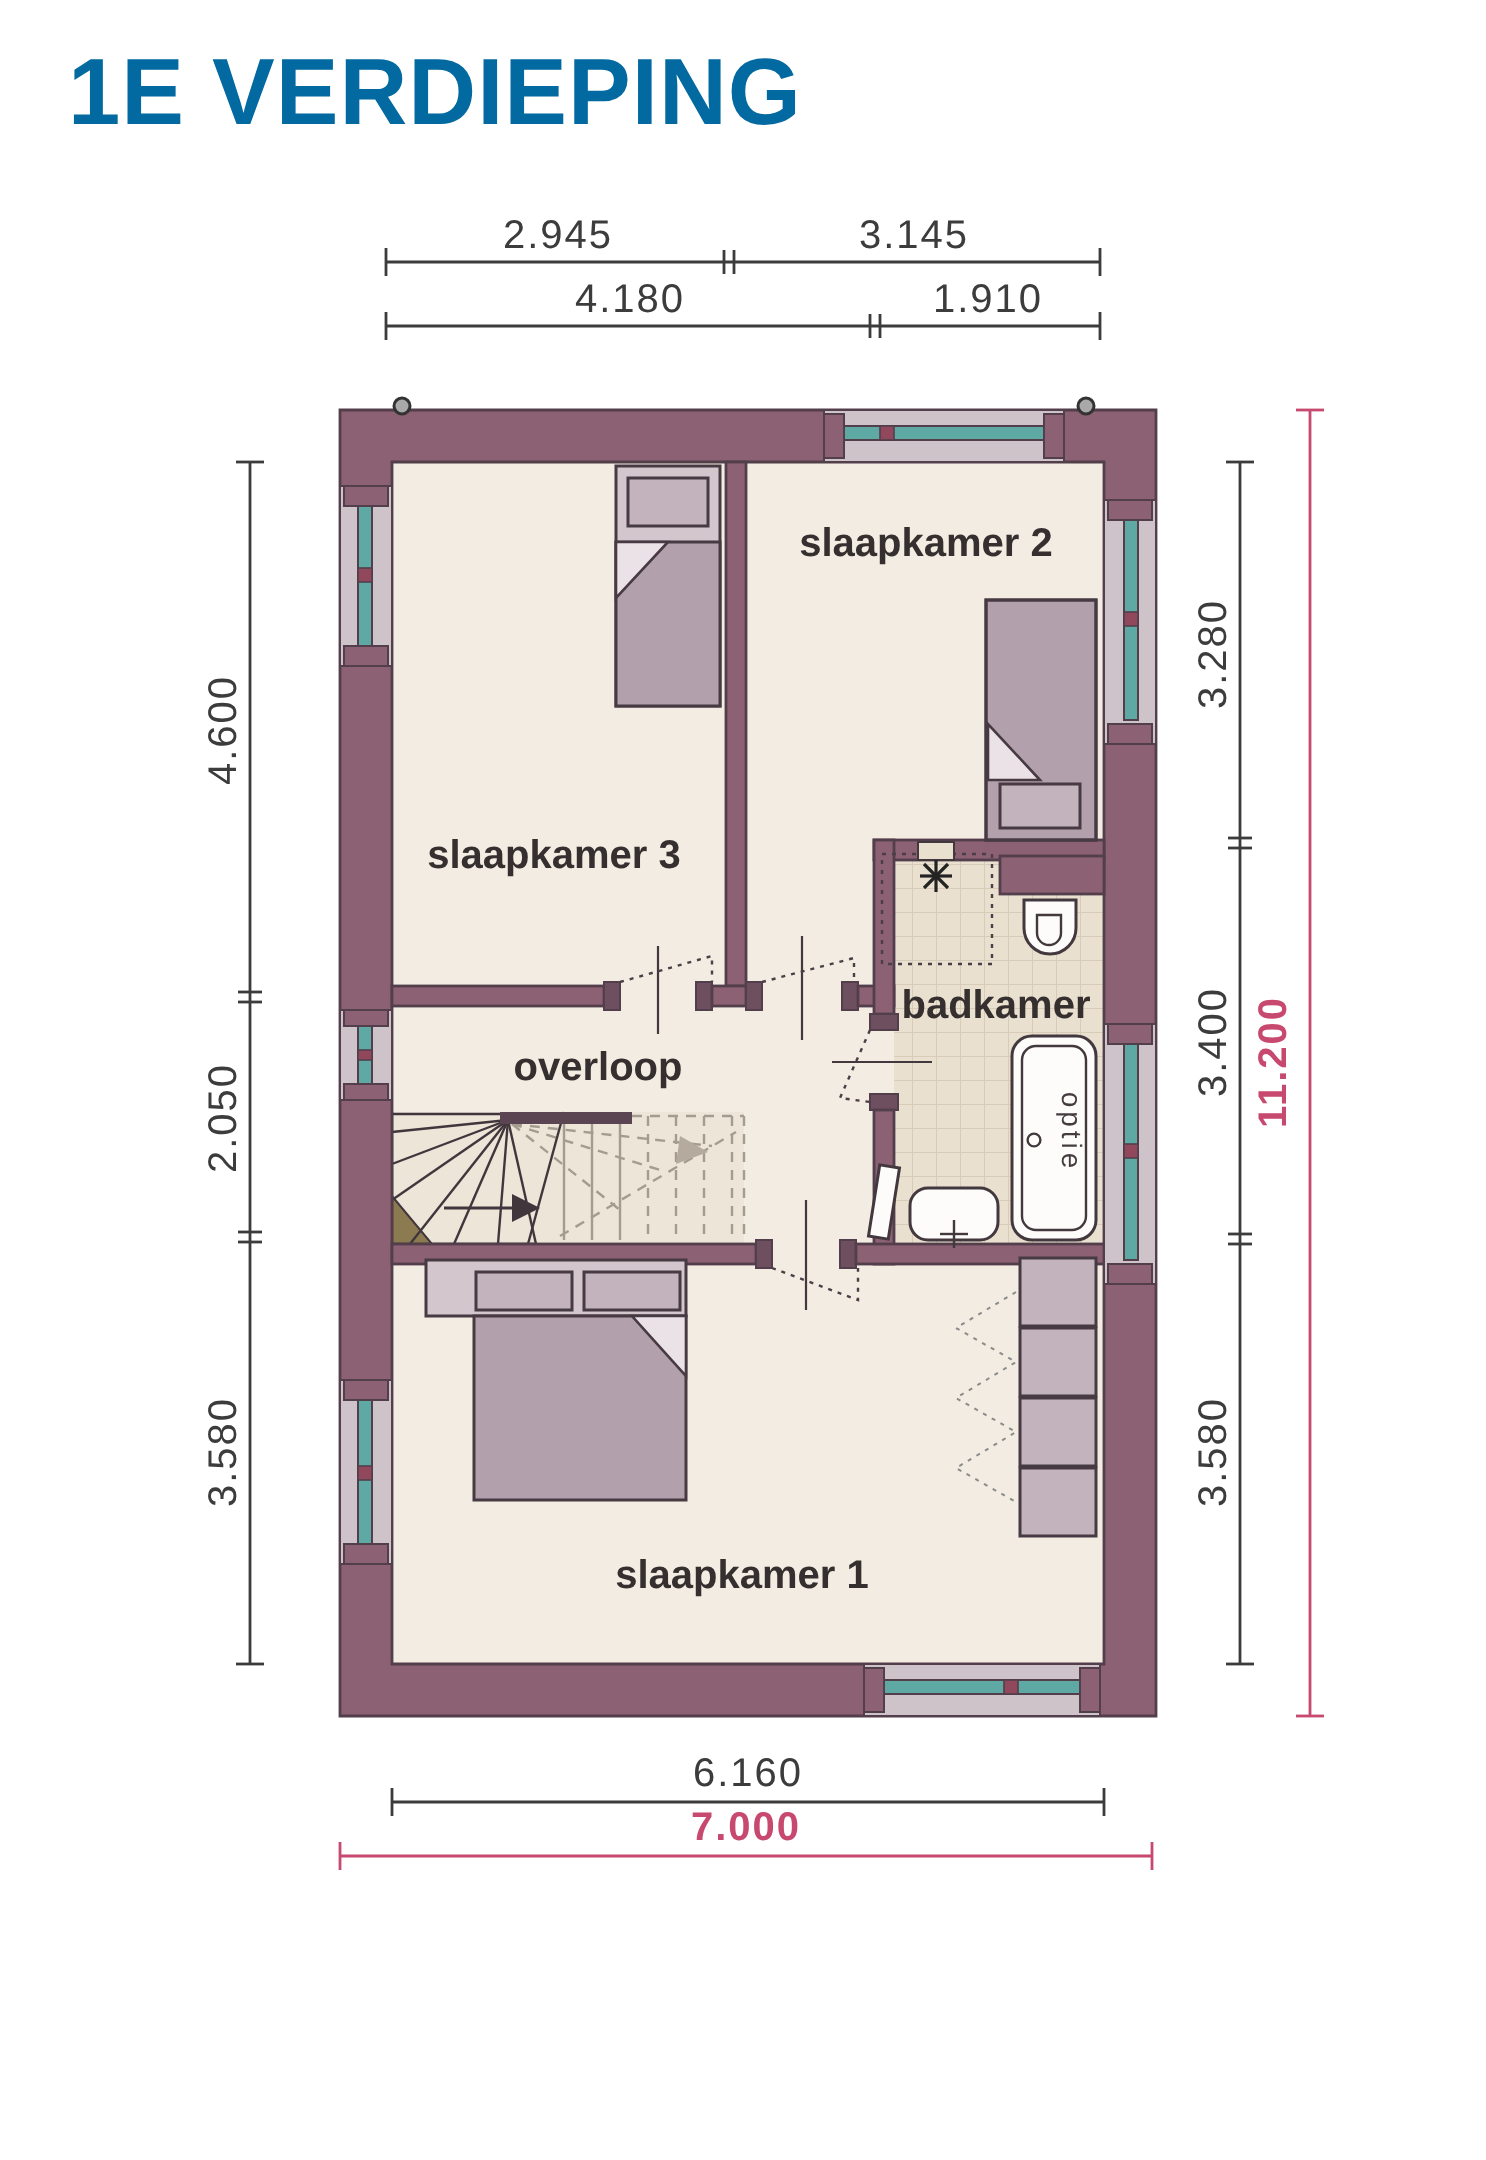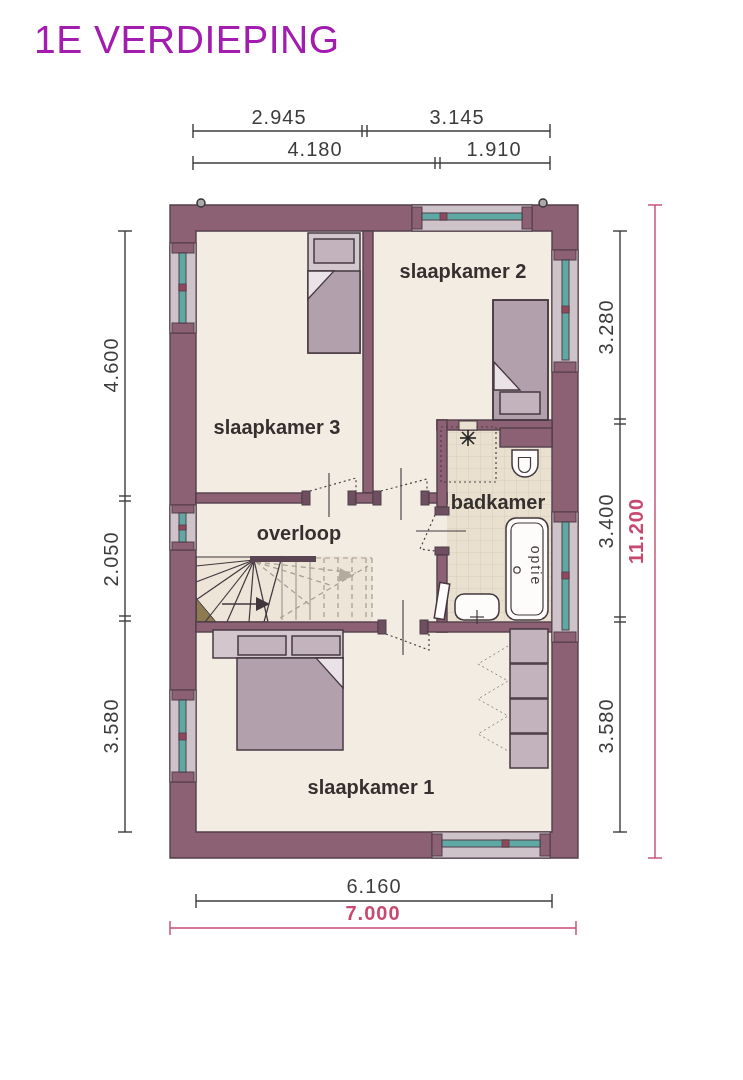--- a/index.html
+++ b/index.html
@@ -1,19 +1,19 @@
 <!DOCTYPE html>
 <html style="--wall: #8c6173; --wallline: #533f4b; --floor: #f2ece2; --tile: #eae0d0; --tilegrid: #d8ccb8; --glass: #5ea9a3; --frame: #cdc3c9; --mullion: #91485d; --furn: #c3b3bd; --furndark: #b2a1ad; --furnlight: #d3c7cd; --accent: #c8496f; --label: #35302f; --dim: #3c3c3c; --tread: #a59c8f;"><head>
 <meta charset="utf-8">
 <style>
   html,body{margin:0;padding:0;background:#ffffff;}
   body{width:743px;height:1080px;position:relative;overflow:hidden;
        font-family:"Liberation Sans",sans-serif;}
   h1#title{position:absolute;left:34px;top:18px;margin:0;
-       font-size:39px;font-weight:400;letter-spacing:.5px;color:#a21caf;
+       font-size:47px;font-weight:700;letter-spacing:.5px;color:#0369a1;
        font-family:"Liberation Sans",sans-serif;}
   svg{position:absolute;left:0;top:0;}
   svg text{font-family:"Liberation Sans",sans-serif;}
   .room-label{font-size:20px;font-weight:bold;fill:var(--label);}
   .optie-label{font-size:14px;fill:#453c41;letter-spacing:2px;}
   .dim-text{font-size:20px;fill:var(--dim);letter-spacing:1px;}
   .dim-text-accent{font-size:20px;font-weight:bold;fill:var(--accent);letter-spacing:1px;}
   .wall{fill:var(--wall);stroke:var(--wallline);stroke-width:1.4;}
   .jamb{fill:#6d4f5f;stroke:var(--wallline);stroke-width:1;}
   .floor{fill:var(--floor);}

